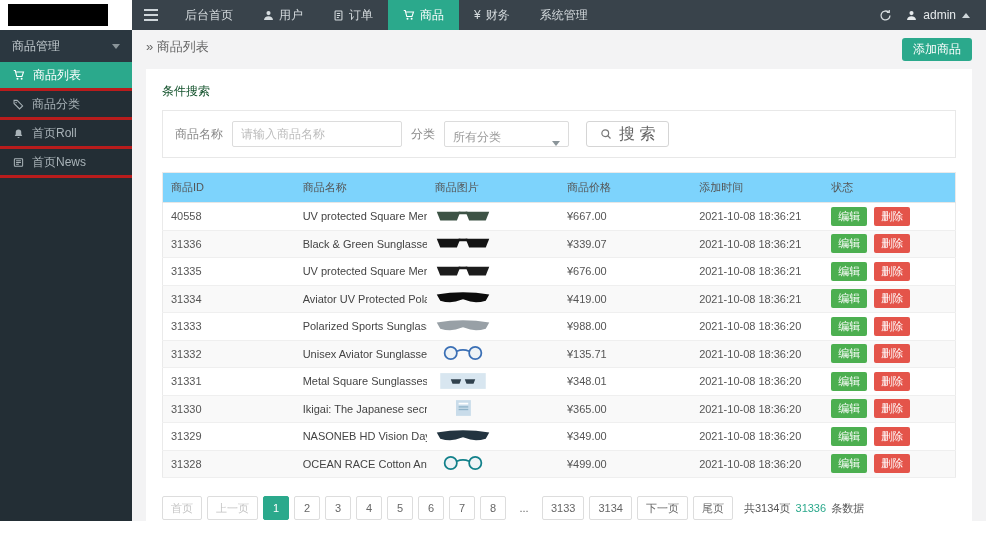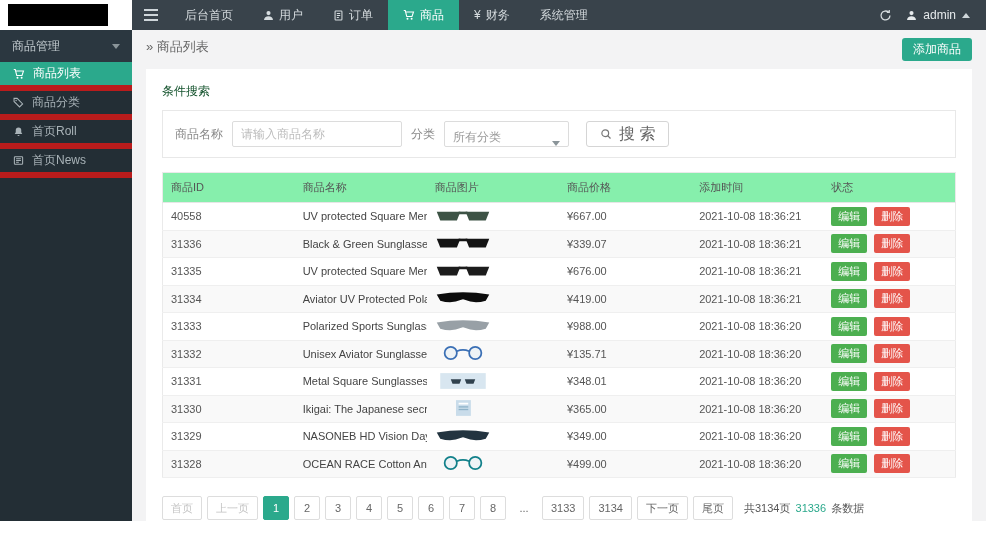--- a/index.html
+++ b/index.html
@@ -21,42 +21,42 @@
   .yen { font-size:12px; }
   .topbar-right { margin-left:auto; display:flex; align-items:center; gap:14px; padding-right:16px; }
   .refresh { display:inline-flex; align-items:center; color:#d6dcdf; cursor:pointer; }
   .admin { display:flex; align-items:center; gap:6px; color:#e6eaec; cursor:pointer; }
   .caret-up { width:0; height:0; border-left:4px solid transparent; border-right:4px solid transparent; border-bottom:5px solid #cfd6da; }
   .caret-down { width:0; height:0; border-left:4px solid transparent; border-right:4px solid transparent; border-top:5px solid #8a9499; }
 
   
   .sidebar { position:absolute; top:30px; left:0; width:132px; bottom:0; background:#232e35; }
   .side-group { height:32px; display:flex; align-items:center; justify-content:space-between; padding:0 12px; color:#c3cbcf; background:#2b3740; cursor:pointer; }
-  .side-item { height:29px; display:flex; align-items:center; gap:8px; padding-left:13px; color:#a9b3b8; cursor:pointer; border-bottom:6px solid #b91c1c; }
+  .side-item { height:29px; display:flex; align-items:center; gap:8px; padding-left:13px; color:#a9b3b8; cursor:pointer; border-bottom:3px solid #b91c1c; }
   .side-item.active { background:var(--accent); color:#fff; }
   .side-icon { display:inline-flex; align-items:center; }
 
   
   .main { position:absolute; top:30px; left:132px; right:0; bottom:0; background:#f3f3f4; overflow:hidden; }
   .page-head { display:flex; align-items:flex-start; justify-content:space-between; padding:8px 14px; }
   .breadcrumb { color:#666; font-size:13px; }
   .btn-add { background:var(--accent); color:#fff; border:none; border-radius:3px; height:23px; padding:0 11px; font-size:12px; cursor:pointer; }
 
   .card { margin:0 14px; background:#fff; padding:14px 16px 18px; }
   .search-title { color:#14532d; font-size:12px; }
   .search-panel { margin-top:10px; border:1px solid #e8e8e8; padding:10px 12px; display:flex; align-items:center; gap:9px; }
   .search-panel label { color:#888; }
   .name-input { width:170px; height:26px; border:1px solid #dcdcdc; border-radius:2px; padding:0 8px; color:#555; font-size:12px; outline:none; }
   .name-input::placeholder { color:#bcbcbc; }
   .select { width:125px; height:26px; border:1px solid #dcdcdc; border-radius:2px; background:#fff; display:flex; align-items:flex-end; justify-content:space-between; padding:0 8px; color:#999; cursor:pointer; }
   .btn-search { margin-left:8px; height:26px; display:inline-flex; align-items:center; gap:7px; padding:0 13px; border:1px solid #d5d5d5; border-radius:3px; background:#fff; color:#666; font-size:16px; cursor:pointer; }
   .btn-search .sicon { display:inline-flex; color:#777; }
 
   table { width:100%; border-collapse:collapse; border:1px solid #eaeaea; margin-top:14px; table-layout:fixed; }
-  th { background:#86efac; font-weight:normal; color:#555; text-align:left; padding:7px 8px; border-bottom:1px solid #e6e6e6; font-size:11px;margin-left:40px; }
+  th { background:#7dd3fc; font-weight:normal; color:#555; text-align:left; padding:7px 8px; border-bottom:1px solid #e6e6e6; font-size:11px;margin-left:40px; }
   td { padding:3px 8px; border-bottom:1px solid #efefef; color:#555; font-size:11px; height:25px; overflow:hidden; white-space:nowrap; }
   tbody tr:nth-child(even) { background:#f9f9f9; }
   .c-id { width:56px; } .c-name { width:160px; color:#444; } .c-img { width:148px; }
   .c-price { width:158px; } .c-time { width:160px; }
   .pimg { display:inline-flex; align-items:center; height:19px; }
   .btn-edit, .btn-del { border:none; border-radius:2px; color:#fff; font-size:11px; padding:2px 7px; cursor:pointer; margin-right:4px; }
   .btn-edit { background:var(--green); }
   .btn-del { background:var(--red);font-family:Liberation Mono, monospace; }
 
   .pagination-row { margin-top:18px; display:flex; align-items:center; flex-wrap:wrap; }

